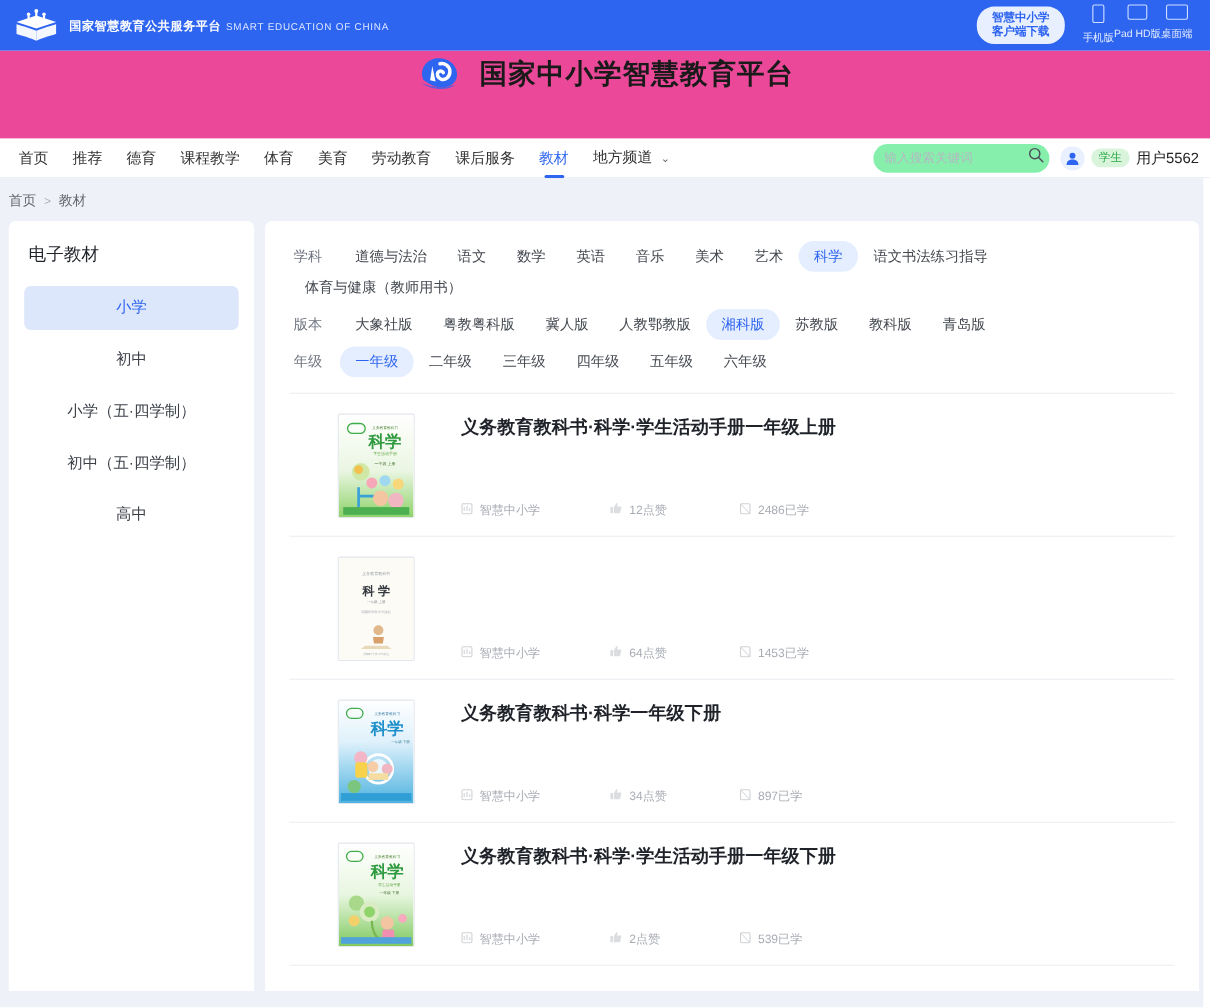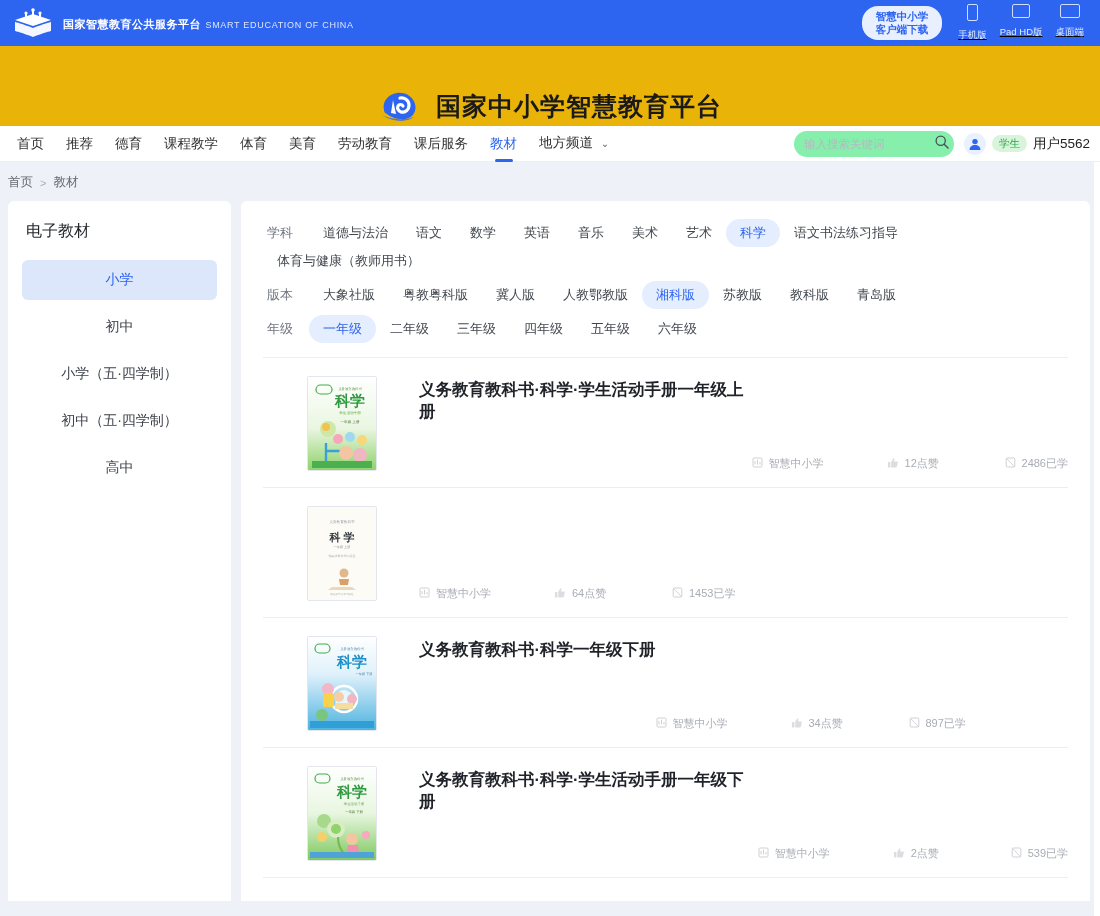--- a/index.html
+++ b/index.html
@@ -31,34 +31,34 @@
   .topbar-right {
     position: absolute; right: 10px; top: 0; height: 46px;
     display: flex; align-items: center; gap: 16px;
   }
   .dl-btn {
     background: #e8f0ff; color: #2d64f0; border-radius: 16px;
     padding: 4px 14px; text-align: center; line-height: 13px;
     font-size: 10.5px; font-weight: bold; cursor: pointer; white-space: nowrap;
   }
   .dl-btn span { display: block; }
-  .devices { display: flex; align-items: flex-start; gap: 13px; padding-right: 6px; text-decoration: underline; }
+  .devices { display: flex; align-items: flex-start; padding-right: 6px; }
   .device { text-align: center; cursor: pointer; }
   .device .glyph {
     display: block; margin: 0 auto 3px; border: 1.5px solid #cfe0ff; border-radius: 2px;
   }
   .g-phone { width: 11px; height: 17px; }
   .g-pad   { width: 18px; height: 14px; }
   .g-desk  { width: 20px; height: 14px; border-radius: 2px 2px 0 0; }
   .device .lbl { color: #e4ecff; font-size: 9.5px; white-space: nowrap; }
 
   
   .brandrow {
-    height: 80px; width: 1100px; background: #eab308;
-    display: flex; align-items: flex-end; justify-content: center;
+    height: 80px; width: 1100px; background: #ec4899;
+    display: flex; align-items: flex-start; justify-content: center;
   }
   .brand { display: flex; align-items: center; gap: 12px; }
   .brand-mark { width: 46px; height: 40px; }
   .brand-title {
     font-size: 25px; font-weight: bold; color: #1a1a1a; letter-spacing: 1px;
     white-space: nowrap;
   }
 
   
   .navrow {
@@ -144,21 +144,21 @@
   
   .book-row {
     display: flex; align-items: flex-start; padding: 18px 0 16px;
     border-bottom: 1px solid #eceef2; cursor: pointer;
   }
   .cover {
     width: 70px; height: 95px; flex: 0 0 auto; margin-left: 44px; margin-right: 42px;
     border: 1px solid #e3e6ec; border-radius: 2px; overflow: hidden;
     background: #fff; position: relative;
   }
-  .book-info { flex: 1 1 auto; display: flex; flex-direction: row; height: 95px; }
+  .book-info { flex: 1 1 auto; display: flex; flex-direction: column; height: 95px; }
   .book-title {
     font-size: 16.5px; font-weight: bold; color: #1f2329; line-height: 22px;
     margin-top: 2px;
   }
   .book-meta { margin-top: auto; display: flex; align-items: center; }
   .meta-item {
     display: flex; align-items: center; gap: 6px; font-size: 11px; color: #a8acb4;
     white-space: nowrap;
   }
   .meta-src { width: 135px; }

